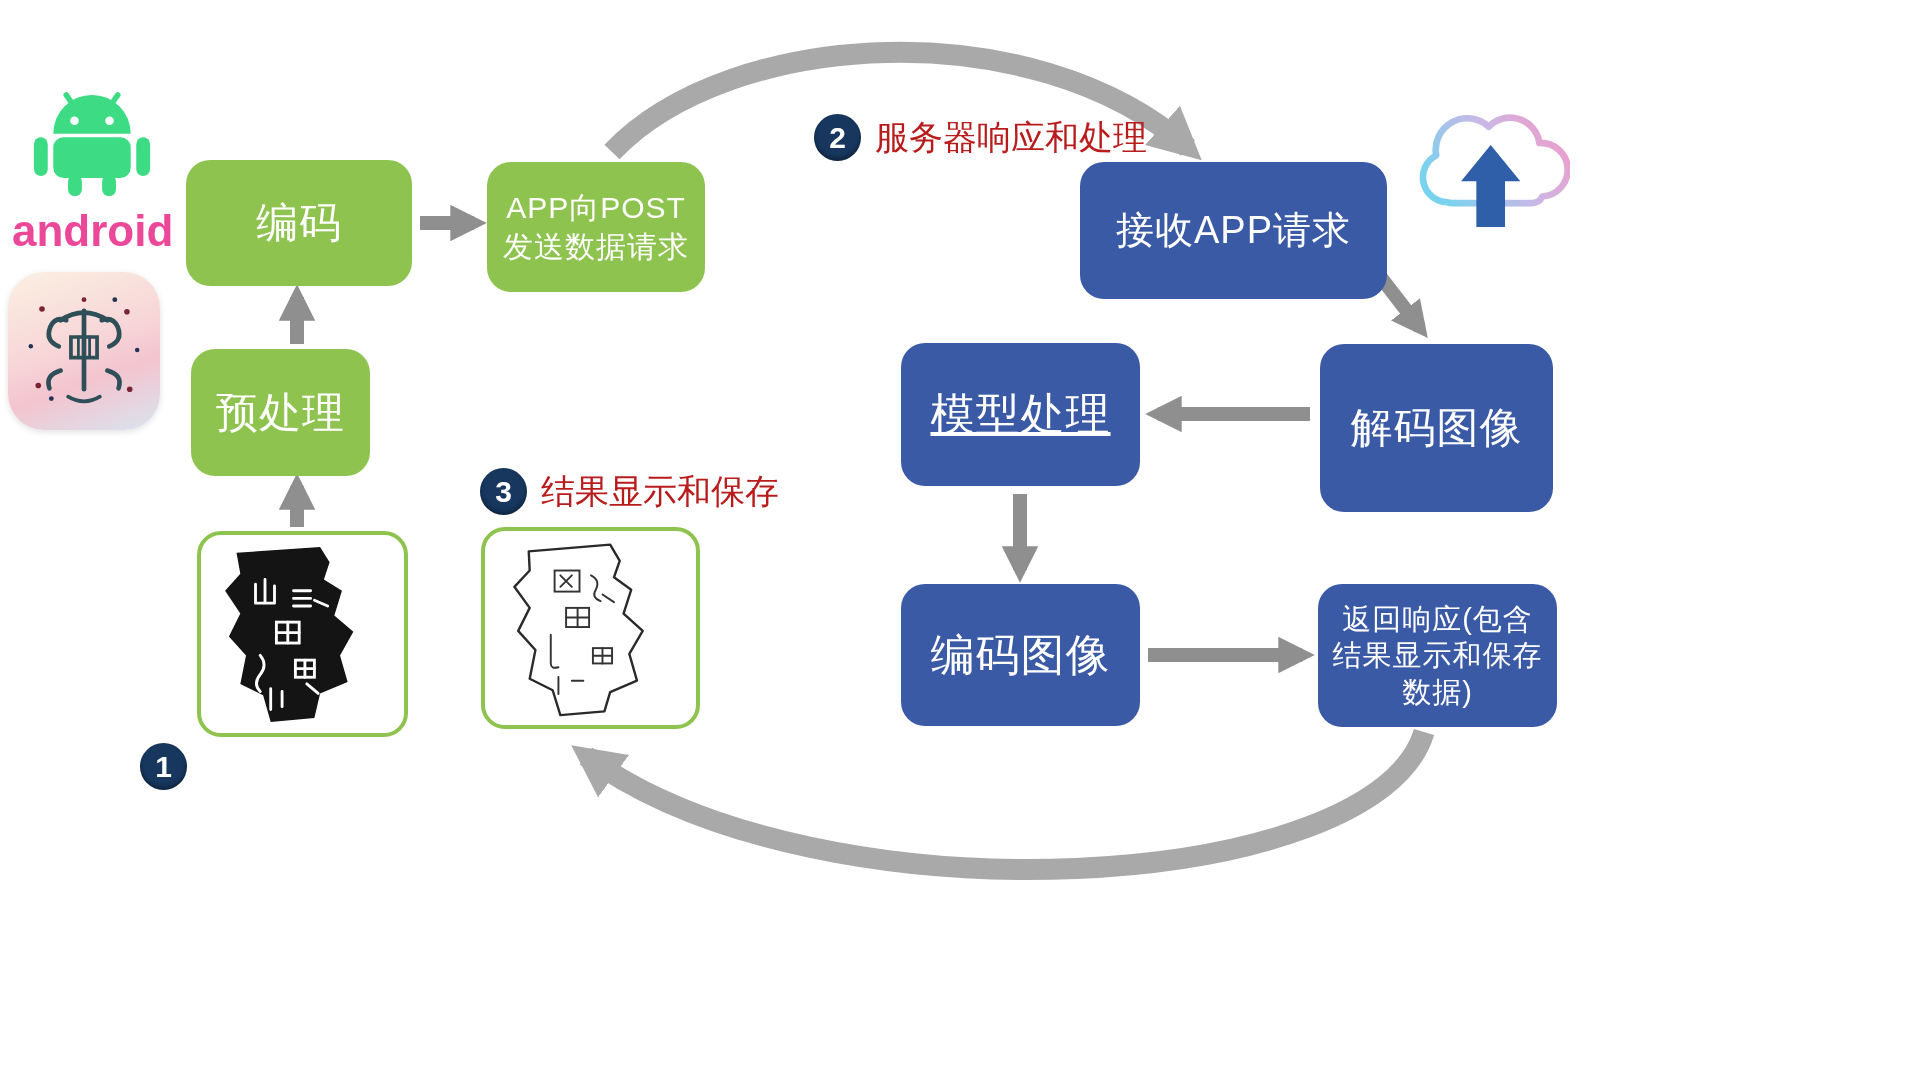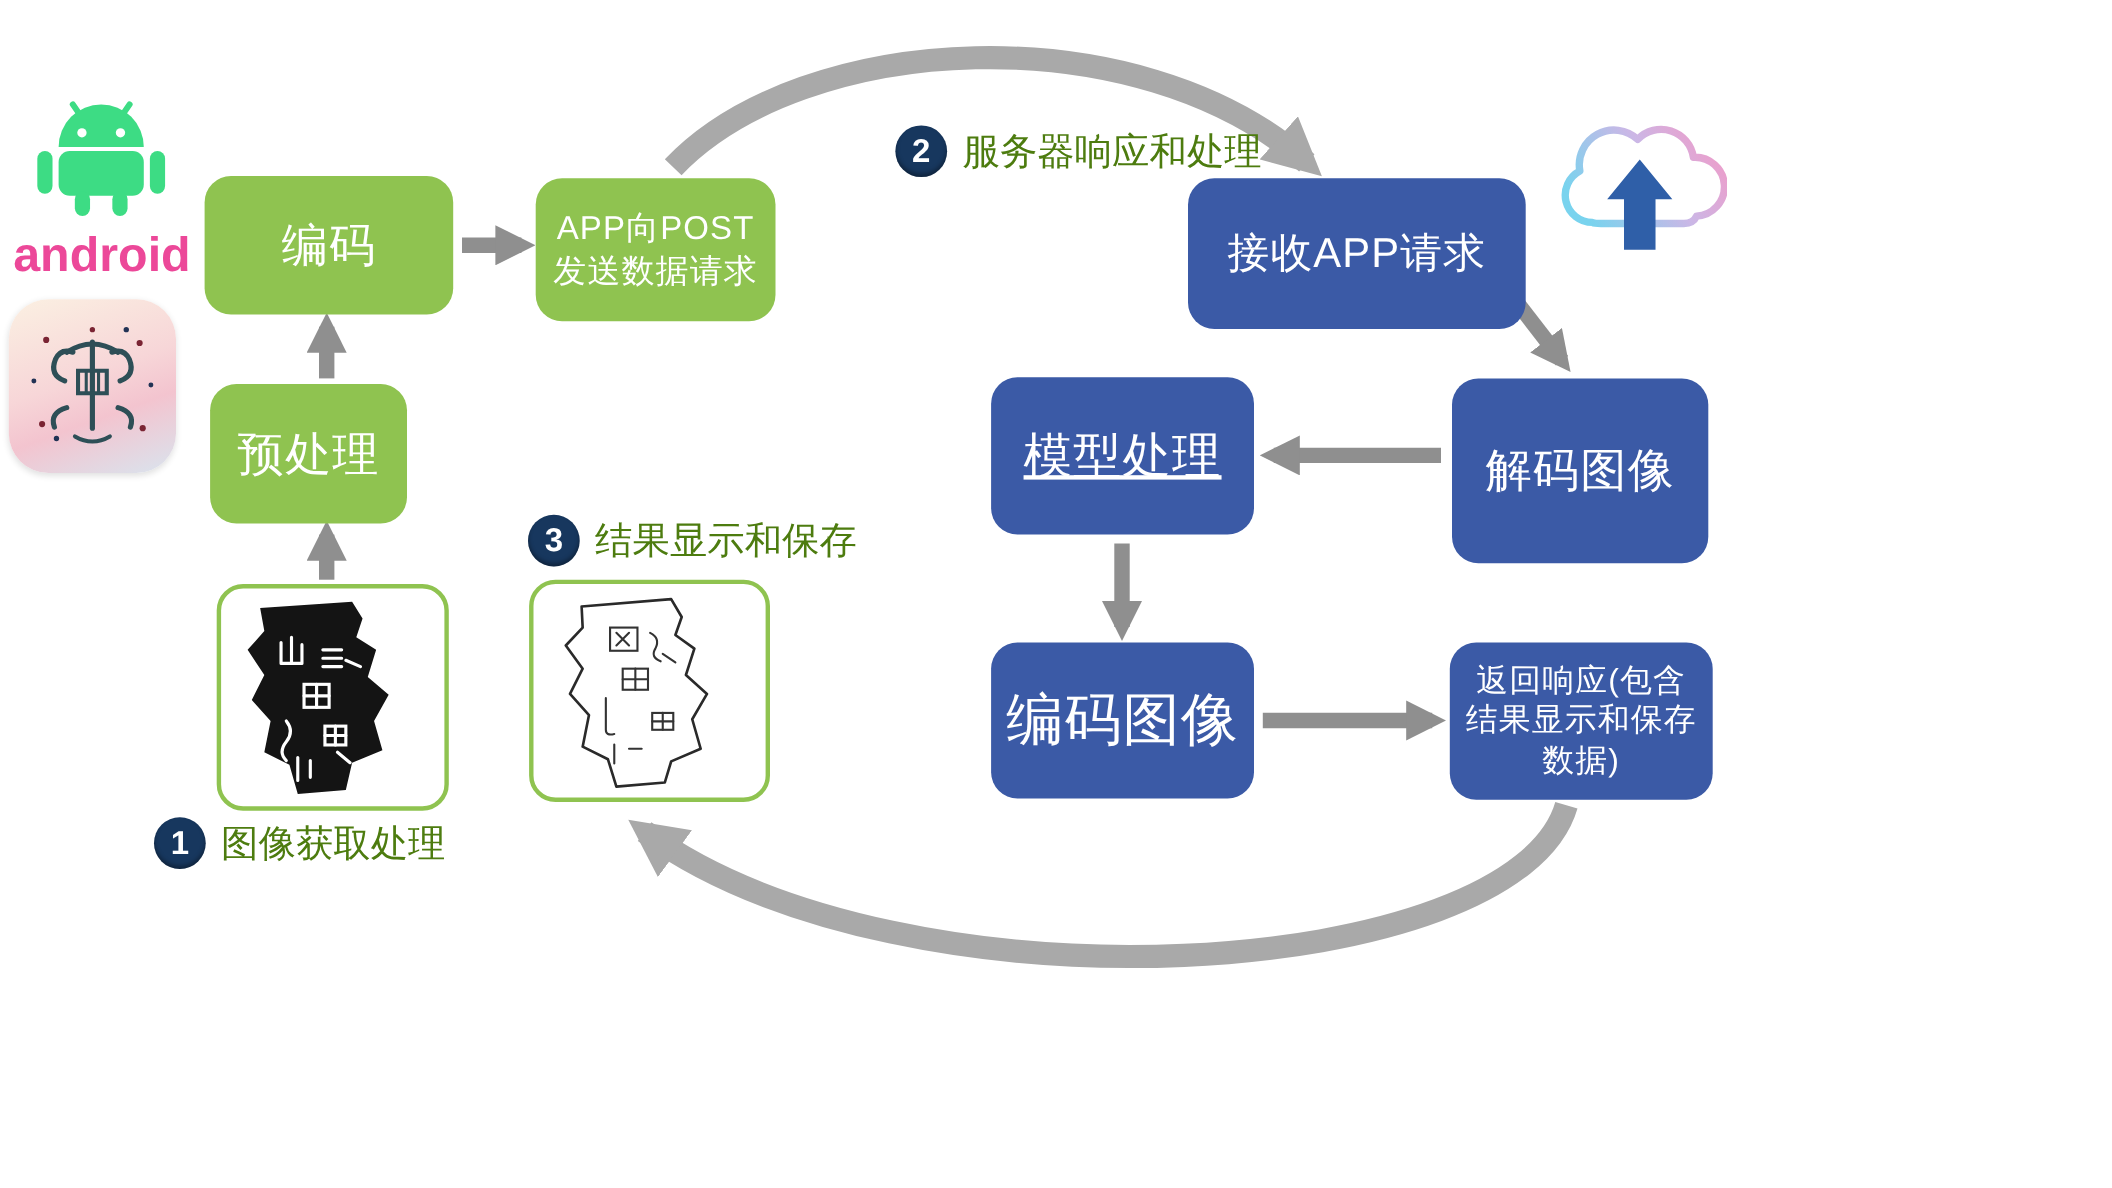--- a/index.html
+++ b/index.html
@@ -16,21 +16,21 @@
   }
   .gbox { background:#8FC350; }
   .bbox { background:#3B5AA6; }
 
   .box-encode        { left:186px; top:160px; width:226px; height:126px; font-size:42px; }
   .box-post          { left:487px; top:162px; width:218px; height:130px; font-size:30px; line-height:1.3; }
   .box-preprocess    { left:191px; top:349px; width:179px; height:127px; font-size:42px; }
   .box-receive       { left:1080px; top:162px; width:307px; height:137px; font-size:38px; }
   .box-decode        { left:1320px; top:344px; width:233px; height:168px; font-size:42px; }
   .box-model         { left:901px; top:343px; width:239px; height:143px; font-size:44px;text-decoration:underline; }
-  .box-encode-img    { left:901px; top:584px; width:239px; height:142px; font-size:52px; }
+  .box-encode-img    { left:901px; top:584px; width:239px; height:142px; font-size:44px; }
   .box-response      { left:1318px; top:584px; width:239px; height:143px; font-size:29px; line-height:1.25; }
 
   .img-card {
     position:absolute; background:#ffffff; border:4px solid #8FC350;
     border-radius:24px; z-index:2; display:flex; align-items:center; justify-content:center;
     overflow:hidden;
   }
   .img-card-1 { left:197px; top:531px; width:211px; height:206px; }
   .img-card-2 { left:481px; top:527px; width:219px; height:202px; }
 
@@ -38,21 +38,21 @@
   .step-1 { left:140px; top:743px; }
   .step-2 { left:814px; top:114px; }
   .step-3 { left:480px; top:468px; }
   .step-num {
     width:47px; height:47px; border-radius:50%;
     background:#17375E; color:#ffffff;
     display:flex; align-items:center; justify-content:center;
     font-size:30px; font-weight:bold; flex:0 0 auto;
     box-shadow:inset 0 -3px 4px rgba(0,0,0,.35);
   }
-  .step-label { font-size:34px; color:#4d7c0f; white-space:nowrap; }
+  .step-label { font-size:34px; color:#b91c1c; white-space:nowrap; }
 
   .android-logo { position:absolute; left:12px; top:82px; width:160px; z-index:2; text-align:center; }
   .android-word { font-size:44px; font-weight:bold; color:#ec4899; letter-spacing:0px; margin-top:2px; }
 
   .app-icon {
     position:absolute; left:8px; top:272px; width:152px; height:158px; z-index:2;
     border-radius:36px;
     background:linear-gradient(160deg,#FBF0E2 0%,#F7D6D8 45%,#F3C4CF 65%,#D9E4EE 100%);
     display:flex; align-items:center; justify-content:center;
     box-shadow:0 2px 6px rgba(0,0,0,.12);
@@ -230,21 +230,20 @@
         <rect x="102" y="116" width="20" height="16"></rect>
         <path d="M112,116 v16 M102,124 h20"></path>
         <path d="M66,146 v18 M80,150 h12"></path>
         <path d="M112,60 l12,8"></path>
       </g>
     </svg>
   </div>
 
   <div class="step step-1">
     <span class="step-num">1</span>
-    <span class="step-label">图像获取处理</span>
   </div>
 
   <div class="step step-2">
     <span class="step-num">2</span>
     <span class="step-label">服务器响应和处理</span>
   </div>
 
   <div class="step step-3">
     <span class="step-num">3</span>
     <span class="step-label">结果显示和保存</span>

